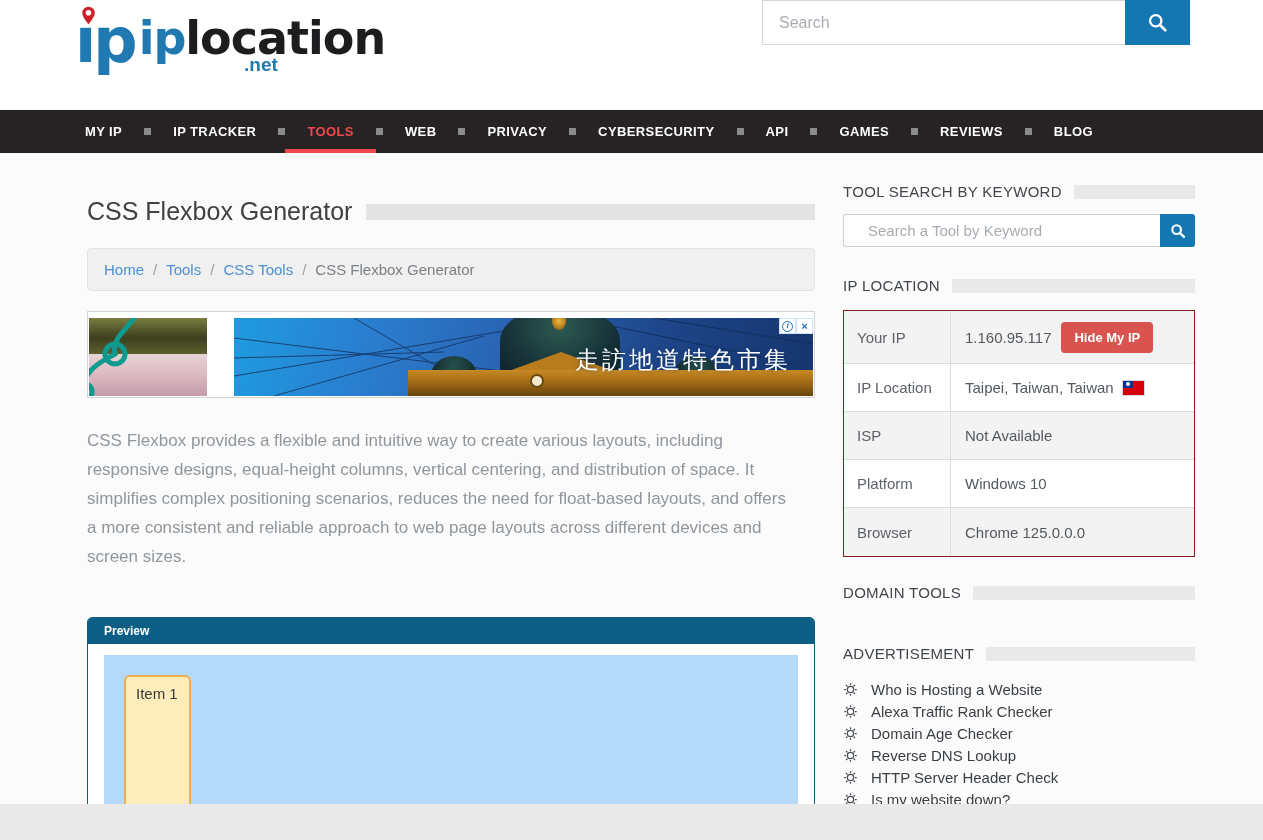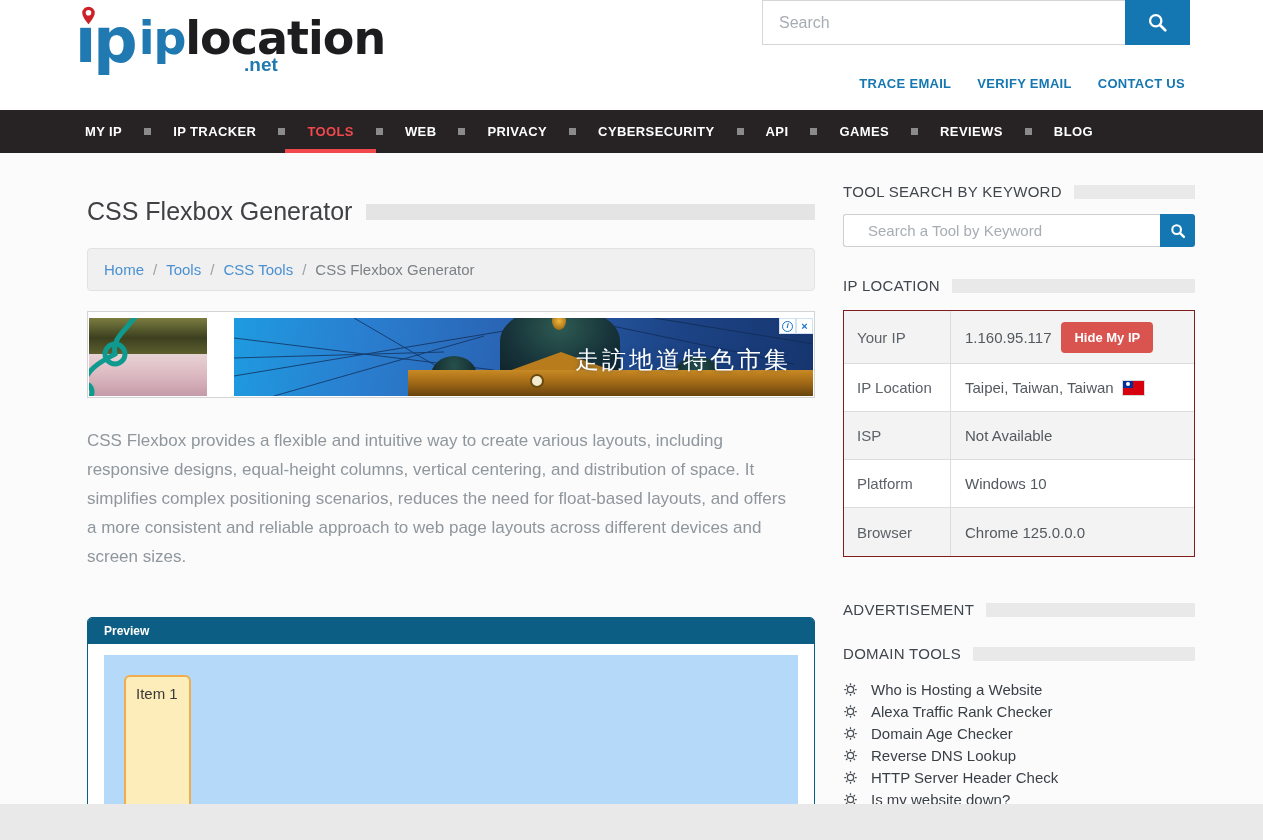--- a/index.html
+++ b/index.html
@@ -135,25 +135,20 @@
     <div class="hsearch">
       <input type="text" placeholder="Search" style="">
       <button class="hsearch-btn">
         <svg width="21" height="21" viewBox="0 0 20 20">
           <circle cx="8.3" cy="8.3" r="5.4" fill="none" stroke="#ffffff" stroke-width="2.2"></circle>
           <line x1="12.6" y1="12.6" x2="17.4" y2="17.4" stroke="#ffffff" stroke-width="2.6" stroke-linecap="round"></line>
         </svg>
       </button>
     </div>
 
-    <div class="hlinks">
-      <a class="hlink">TRACE EMAIL</a>
-      <a class="hlink">VERIFY EMAIL</a>
-      <a class="hlink">CONTACT US</a>
-    </div>
   </div>
 
   <nav class="navbar">
     <div class="nav-item">MY IP</div>
     <div class="nav-sep"></div>
     <div class="nav-item">IP TRACKER</div>
     <div class="nav-sep"></div>
     <div class="nav-item active">TOOLS</div>
     <div class="nav-sep"></div>
     <div class="nav-item">WEB</div>
@@ -283,30 +278,30 @@
       <div class="ip-row">
         <div class="ip-label">Platform</div>
         <div class="ip-value">Windows 10</div>
       </div>
       <div class="ip-row shade">
         <div class="ip-label">Browser</div>
         <div class="ip-value">Chrome 125.0.0.0</div>
       </div>
     </div>
 
+    <div class="sb-heading m-t27">
+      <span class="txt">DOMAIN TOOLS</span>
+      <span class="bar"></span>
+    </div>
+
     <div class="sb-heading m-t44">
       <span class="txt">ADVERTISEMENT</span>
       <span class="bar"></span>
     </div>
 
-    <div class="sb-heading m-t27">
-      <span class="txt">DOMAIN TOOLS</span>
-      <span class="bar"></span>
-    </div>
-
     <div class="tools-list">
       <div class="tool-item">
         <span class="gear">
             <svg width="15" height="15" viewBox="0 0 24 24" fill="none" stroke="#4a4f55" stroke-width="2">
               <circle cx="12" cy="12" r="5"></circle>
               <path d="M12 2v3M12 19v3M2 12h3M19 12h3M4.9 4.9l2.2 2.2M16.9 16.9l2.2 2.2M19.1 4.9l-2.2 2.2M7.1 16.9l-2.2 2.2"></path>
             </svg>
           </span>
         <span>Who is Hosting a Website</span>
       </div>

